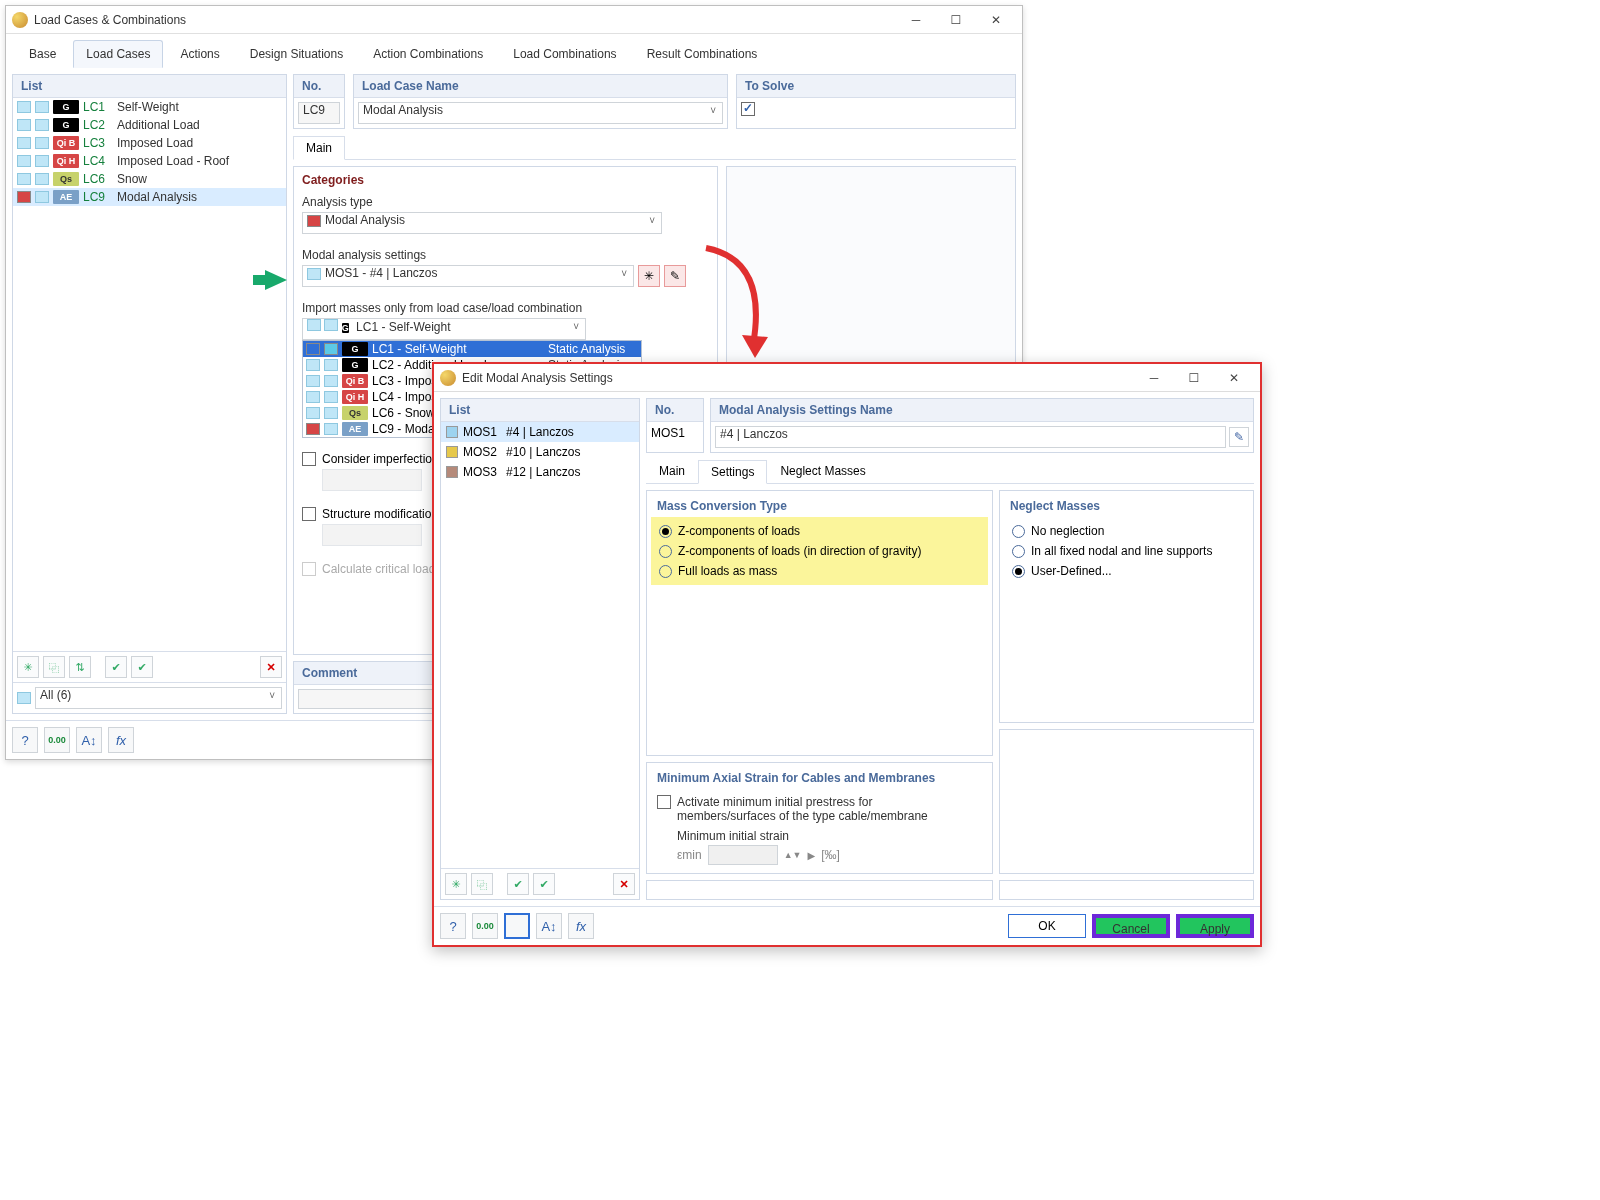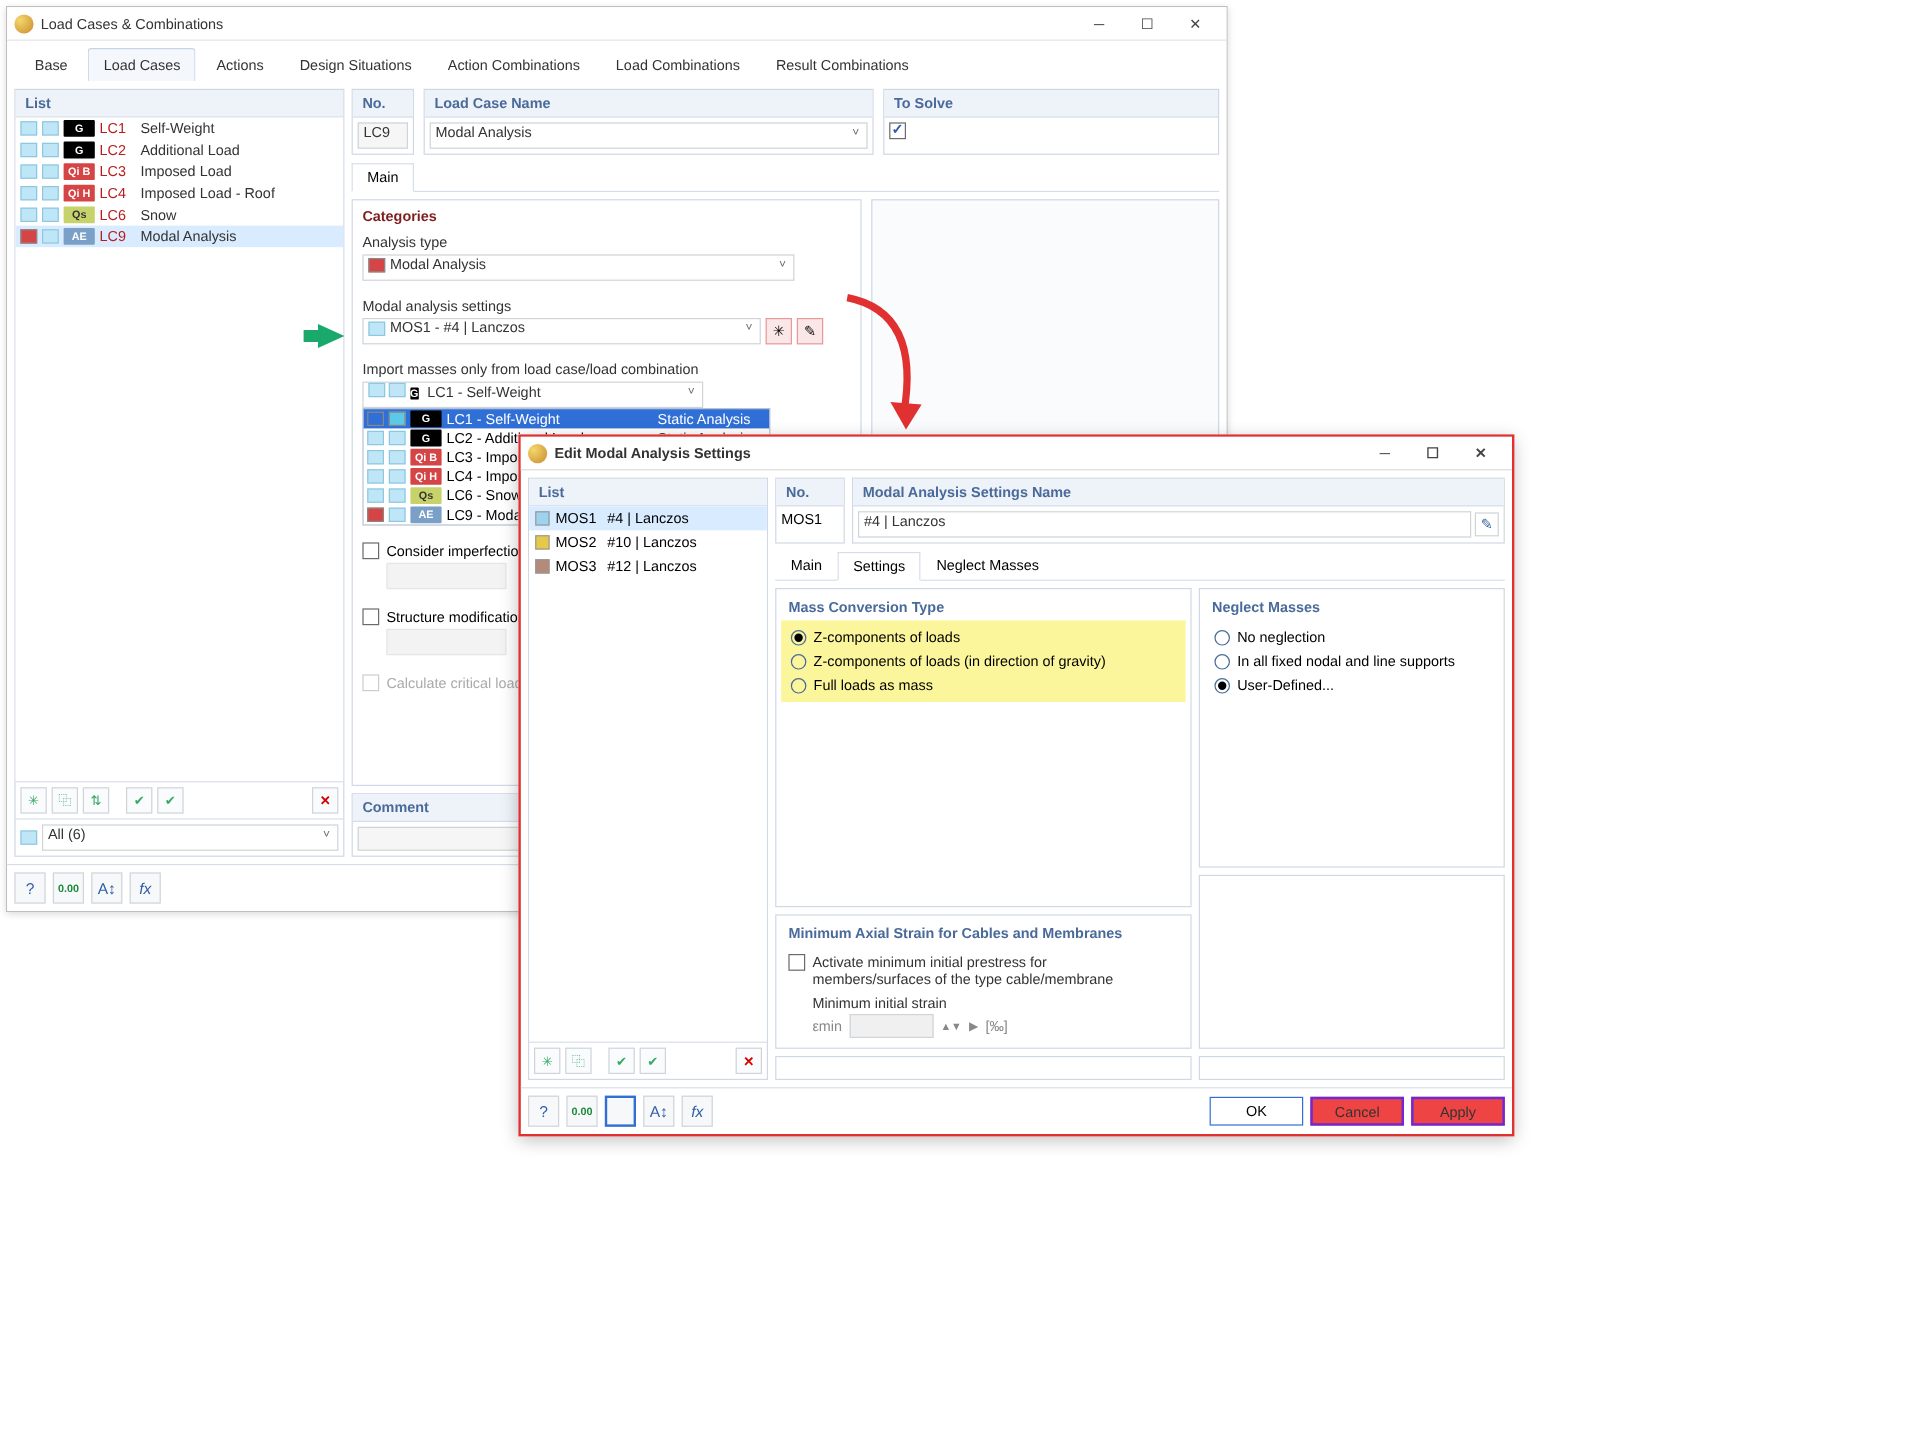--- a/index.html
+++ b/index.html
@@ -28,21 +28,21 @@
 .sw.light-blue { background: #bfe6f7; border-color:#8ec8e0;}
 .sw.red { background: #d64545; }
 .sw.cyan { background: #5cc9e6; }
 .sw.blue { background:#2f6fd6;}
 .badge { min-width: 26px; height: 14px; font-size: 9px; font-weight: 700; color: #fff; text-align: center; line-height: 14px; border-radius: 1px; }
 .badge.G { background:#000; }
 .badge.QiB { background:#d64545; }
 .badge.QiH { background:#d64545; }
 .badge.Qs { background:#c7d26b; color:#333; }
 .badge.AE { background:#7aa0c7; }
-.lc-row .lcid { width: 30px; color: #b91c1c; }
+.lc-row .lcid { width: 30px; color: #15803d; }
 .lc-row .lcname { flex:1; color: #333; }
 
 .left-toolbar { display:flex; gap:4px; padding:4px; border-top:1px solid #d7deea; align-items:center; }
 .minibtn { width:22px; height:22px; border:1px solid #cfd4d9; background:#fafbfc; display:flex; align-items:center; justify-content:center; color:#3a6; cursor:pointer; font-size:11px;}
 .minibtn.red { color:#d40000; font-weight:700; margin-left:auto;}
 .filterrow { display:flex; padding:4px; gap:4px; border-top:1px solid #d7deea;}
 .filtersel { flex:1; height:22px; border:1px solid #cfd4d9; background:#fff; padding:0 4px;}
 .filterrow .sw { align-self:center; }
 
 
@@ -94,21 +94,21 @@
 
 
 .green-arrow { position:absolute; left:265px; top:270px; width:0; height:0; border-top:10px solid transparent; border-bottom:10px solid transparent; border-left:22px solid #18a96b; z-index:10;}
 .green-arrow::before { content:""; position:absolute; left:-34px; top:-5px; width:14px; height:10px; background:#18a96b;}
 
 
 .red-arrow { position:absolute; left:698px; top:240px; width:90px; height:130px; z-index:20; pointer-events:none;}
 
 
 .dialog2 { position:absolute; left:432px; top:362px; width:830px; height:585px; border:2px solid #e03030; background:#fff; box-shadow:0 4px 14px rgba(0,0,0,0.25); display:flex; flex-direction:column; z-index:30;}
-.dialog2 .titlebar { border-bottom:1px solid #ddd;font-weight:bold;}
+.dialog2 .titlebar { border-bottom:1px solid #ddd;}
 .dlgbody { flex:1; display:flex; gap:6px; padding:6px;}
 .dlgleft { width:200px; border:1px solid #cfd8e6; display:flex; flex-direction:column;}
 .dlgleft .list { flex:1; background:#fff;}
 .mosrow { display:flex; align-items:center; gap:5px; padding:3px 5px; cursor:pointer;}
 .mosrow.selected { background:#d9ecff;}
 .swatch2 { width:12px; height:12px; border:1px solid #999;}
 .swatch2.c1 { background:#9dd3ef;}
 .swatch2.c2 { background:#e6c84b;}
 .swatch2.c3 { background:#b58a7a;}
 
@@ -131,21 +131,21 @@
 .radio.on::after { content:""; width:7px; height:7px; background:#000; border-radius:50%; position:absolute; left:2px; top:2px;}
 .hilite { background:#fbf59b; padding:4px 6px; margin:-4px -6px 4px -6px;}
 
 .minstrain { border:1px solid #cfd8e6; padding:8px 10px;}
 .minstrain .sub { color:#333;}
 .paraminput { width:70px; height:20px; border:1px solid #cfd4d9; background:#f0f0f0;}
 
 
 .dlgbottom { display:flex; padding:6px; gap:6px; border-top:1px solid #d7deea; align-items:center;}
 .dlgbottom .spacer { flex:1;}
-.btn { width:78px; height:24px; border:2px solid #6d28d9; background:#ef4444; color:#333; cursor:pointer; text-align:center; line-height:22px;}
+.btn { width:78px; height:24px; border:4px solid #6d28d9; background:#22c55e; color:#333; cursor:pointer; text-align:center; line-height:22px;}
 .btn.primary { border:1.5px solid #2f6fd6; background:#fff; color:#000;}
 </style>
 </head>
 <body>
 
 <div class="main-window">
   <div class="titlebar">
     <span class="appicon"></span>
     <span class="title">Load Cases &amp; Combinations</span>
     <span class="winbtn">─</span>

